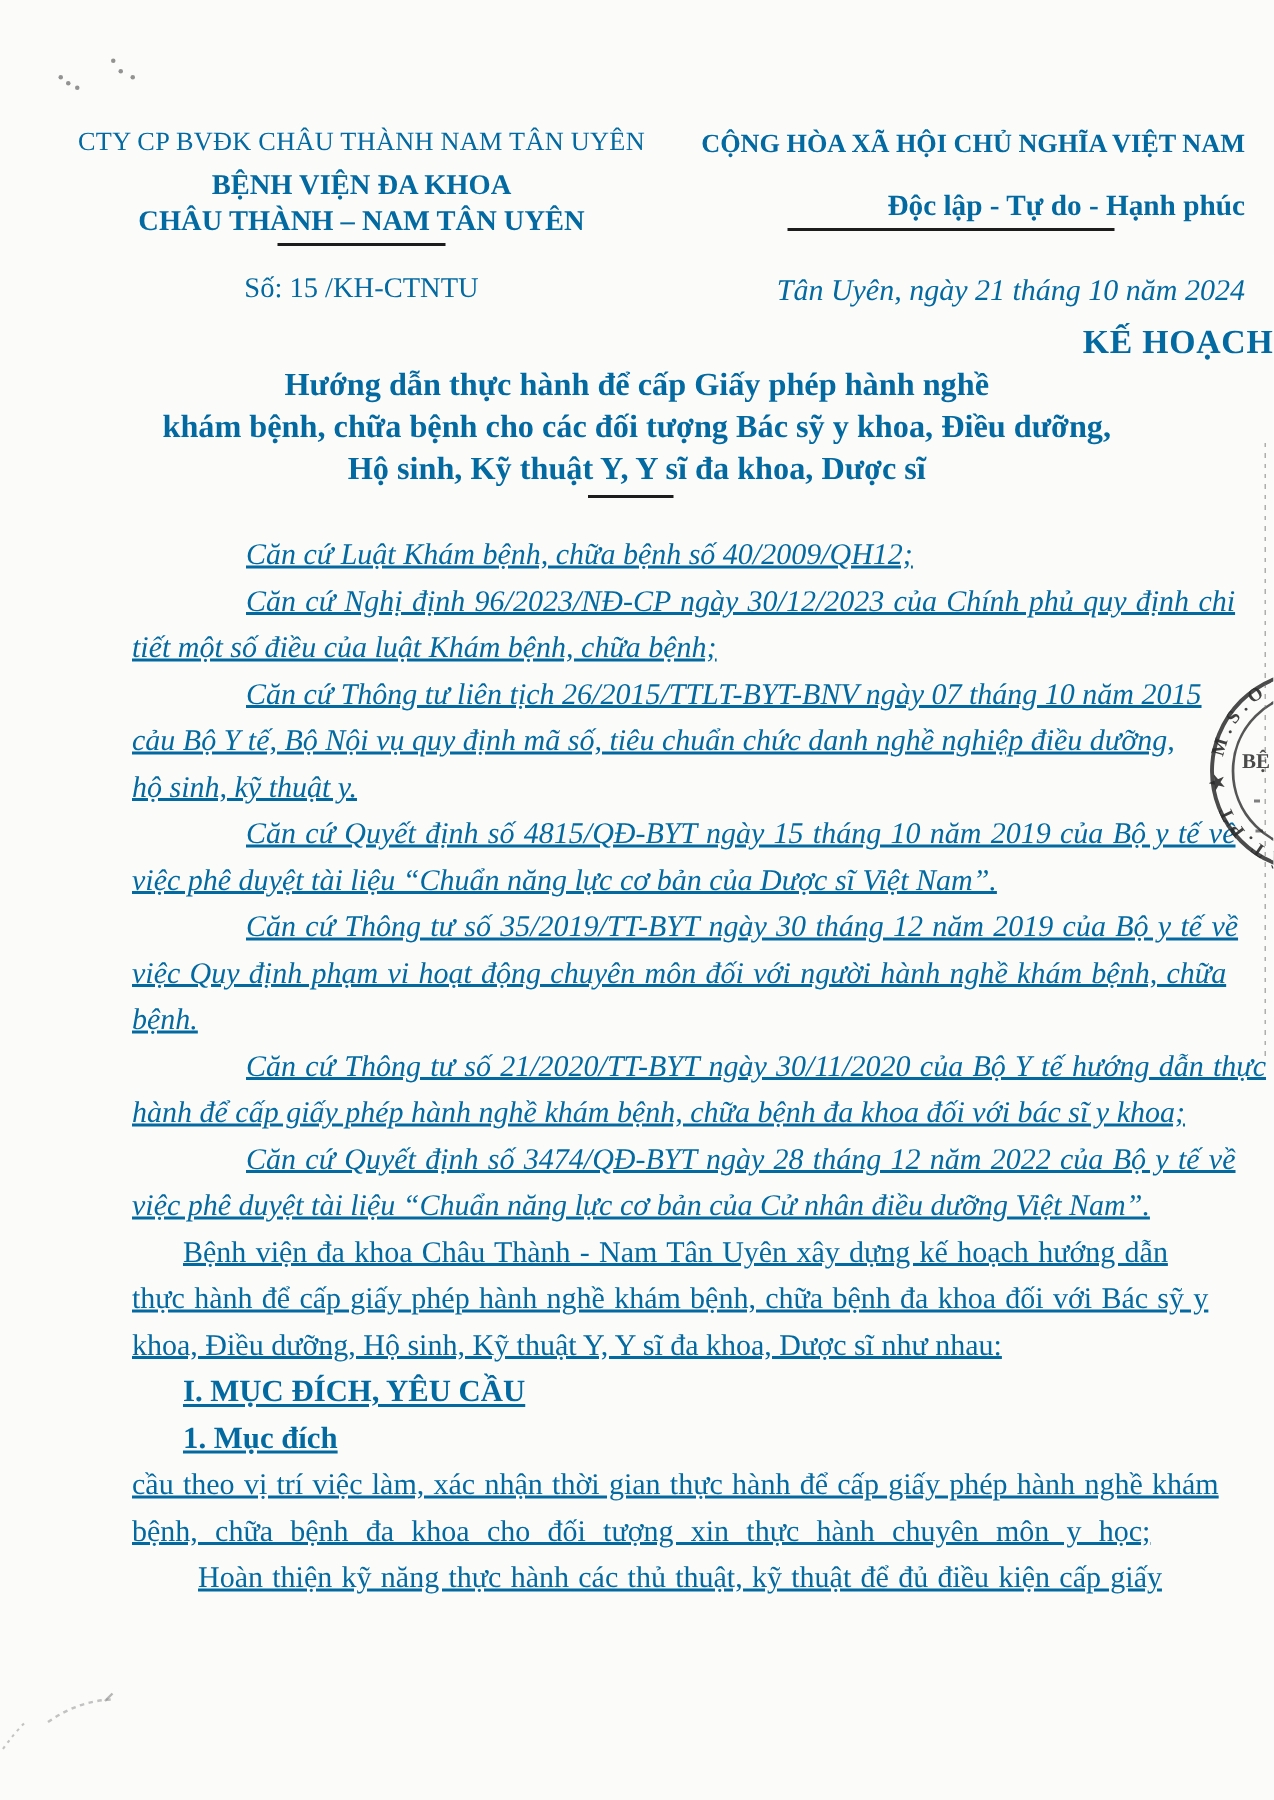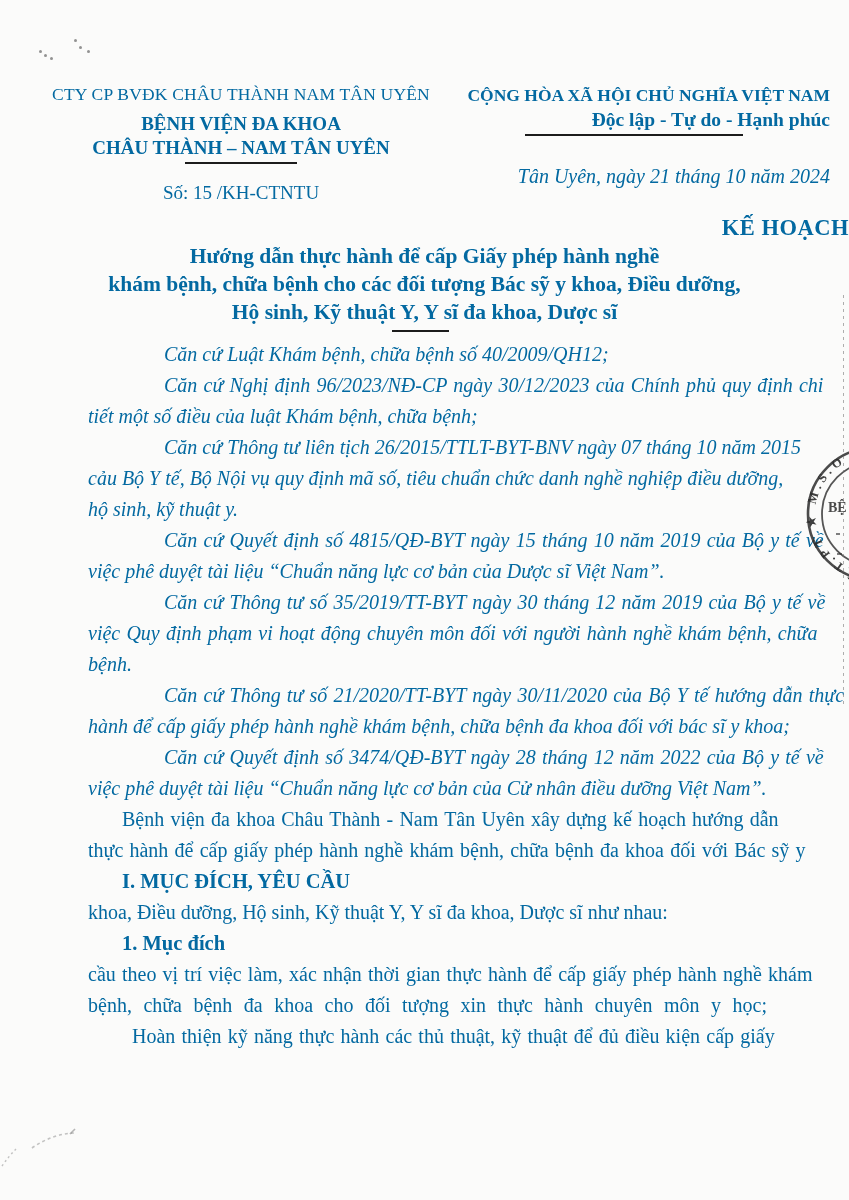--- a/index.html
+++ b/index.html
@@ -20,37 +20,37 @@
   .org-company { font-size: 17.5px; letter-spacing: .2px; white-space: nowrap; }
   .org-bold   { font-size: 19px; font-weight: bold; white-space: nowrap; }
   .hl-rule { width: 112px; border-bottom: 2px solid #1c1c1c; margin: 3px auto 0 auto; }
   .doc-number { font-size: 19px; margin-top: 17px; white-space: nowrap; }
 
   .header-right {
     position: absolute; left: 438px; top: 84px; width: 392px;
     text-align: right; line-height: 1.3;
   }
   .nat-1 { font-size: 17.5px; font-weight: bold; white-space: nowrap; }
-  .nat-2 { font-size: 19.5px; font-weight: bold; margin-top: 0; white-space: nowrap; }
+  .nat-2 { font-size: 19.5px; font-weight: bold; margin-top: 18px; white-space: nowrap; }
   .hr-rule { width: 218px; border-bottom: 2px solid #1c1c1c; margin: 2px auto 0 auto; }
   .date-line { font-size: 20px; font-style: italic; margin-top: 27px; white-space: nowrap; }
 
   
   .title-block {
     position: absolute; left: 0; top: 214px; width: 849px;
     text-align: center; font-weight: bold; line-height: 28px;
   }
   .title-main { font-size: 22.5px; letter-spacing: .5px; text-align: right; }
   .title-sub  { font-size: 21.5px; }
   .title-rule { width: 57px; border-bottom: 2px solid #1c1c1c; margin: 4px auto 0 auto; position: relative; left: -4px; }
 
   
   .body-block {
-    position: absolute; left: 88px; top: 339px; width: 690px;
-    font-size: 20px; line-height: 31px;
+    position: absolute; left: 88px; top: 355px; width: 690px;
+    font-size: 20px; line-height: 31px; text-decoration: underline;
   }
   .ln   { white-space: nowrap; }
   .it   { font-style: italic; }
   .b    { font-weight: bold; font-size: 20.5px; }
   .ind  { padding-left: 76px; }
   .ind2 { padding-left: 34px; }
   .ind3 { padding-left: 44px; }
   .ws2  { word-spacing: 6.5px; }
   .ws1  { word-spacing: 1.2px; }
 
@@ -112,22 +112,22 @@
     <div class="ln it">việc phê duyệt tài liệu “Chuẩn năng lực cơ bản của Dược sĩ Việt Nam”.</div>
     <div class="ln it ind ws1">Căn cứ Thông tư số 35/2019/TT-BYT ngày 30 tháng 12 năm 2019 của Bộ y tế về</div>
     <div class="ln it ws1">việc Quy định phạm vi hoạt động chuyên môn đối với người hành nghề khám bệnh, chữa</div>
     <div class="ln it">bệnh.</div>
     <div class="ln it ind ws1">Căn cứ Thông tư số 21/2020/TT-BYT ngày 30/11/2020 của Bộ Y tế hướng dẫn thực</div>
     <div class="ln it">hành để cấp giấy phép hành nghề khám bệnh, chữa bệnh đa khoa đối với bác sĩ y khoa;</div>
     <div class="ln it ind ws1">Căn cứ Quyết định số 3474/QĐ-BYT ngày 28 tháng 12 năm 2022 của Bộ y tế về</div>
     <div class="ln it">việc phê duyệt tài liệu “Chuẩn năng lực cơ bản của Cử nhân điều dưỡng Việt Nam”.</div>
     <div class="ln ind2 ws1">Bệnh viện đa khoa Châu Thành - Nam Tân Uyên xây dựng kế hoạch hướng dẫn</div>
     <div class="ln ws1">thực hành để cấp giấy phép hành nghề khám bệnh, chữa bệnh đa khoa đối với Bác sỹ y</div>
+    <div class="ln">khoa, Điều dưỡng, Hộ sinh, Kỹ thuật Y, Y sĩ đa khoa, Dược sĩ như nhau:</div>
     <div class="ln b ind2">I. MỤC ĐÍCH, YÊU CẦU</div>
-    <div class="ln">khoa, Điều dưỡng, Hộ sinh, Kỹ thuật Y, Y sĩ đa khoa, Dược sĩ như nhau:</div>
     <div class="ln b ind2">1. Mục đích</div>
     <div class="ln ws1">cầu theo vị trí việc làm, xác nhận thời gian thực hành để cấp giấy phép hành nghề khám</div>
     <div class="ln ws2">bệnh, chữa bệnh đa khoa cho đối tượng xin thực hành chuyên môn y học;</div>
     <div class="ln ind3 ws1">Hoàn thiện kỹ năng thực hành các thủ thuật, kỹ thuật để đủ điều kiện cấp giấy</div>
   </div>
 
   <div class="stamp">
     <svg width="170" height="150" viewBox="0 0 170 150">
       <g fill="none" stroke="#2c2c2c">
         <circle cx="68" cy="72" r="66" stroke-width="2.6" opacity=".85"></circle>

